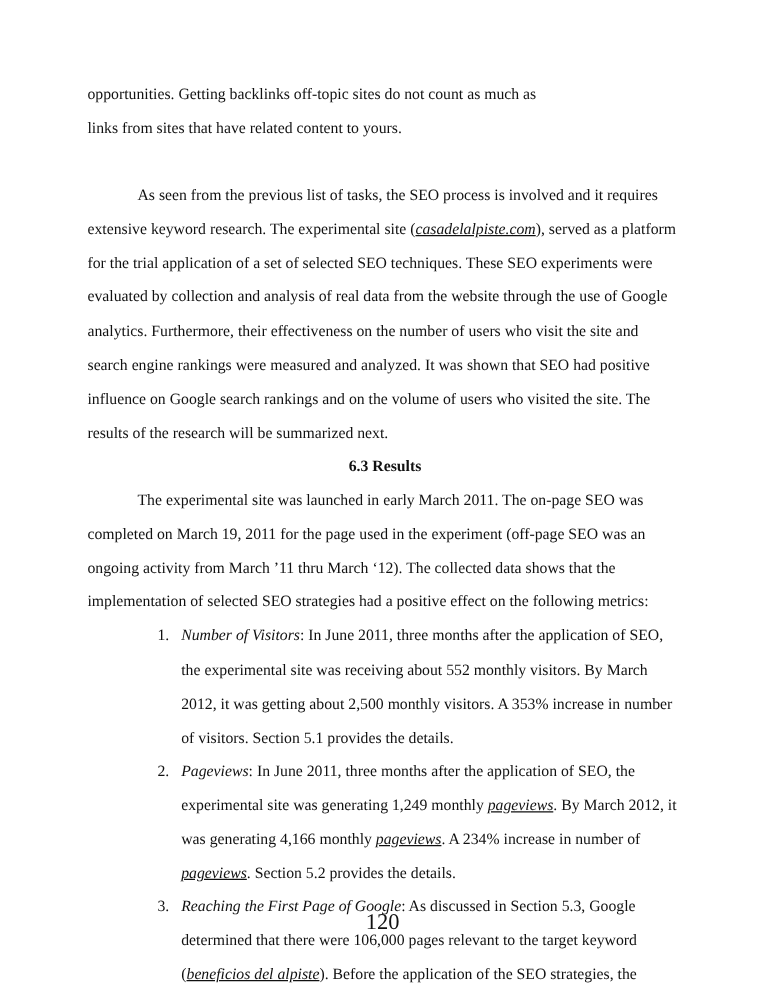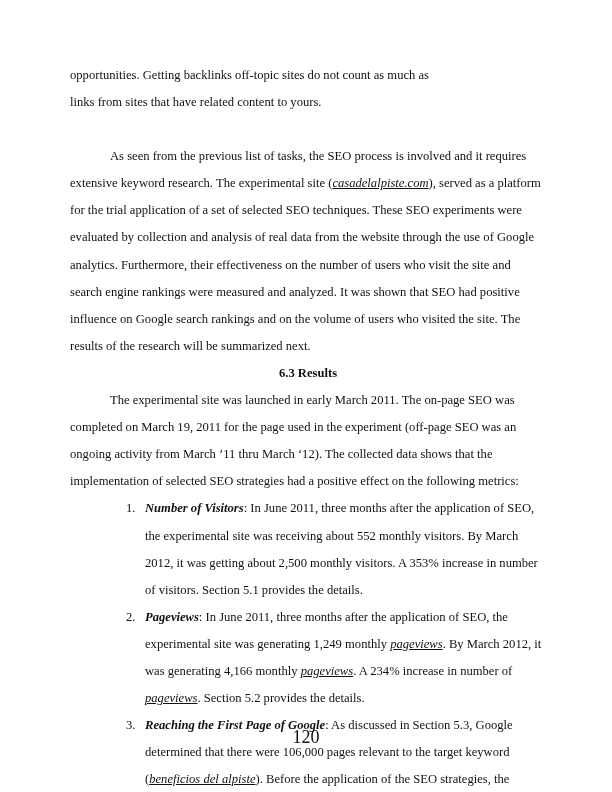--- a/index.html
+++ b/index.html
@@ -64,21 +64,21 @@
     left: 56px;
     top: 0;
     width: 20px;
     text-align: left;
     font-size: 12.6px;
     line-height: 27.1px;
   }
   .li-body {
     display: block;
   }
-  .bi { font-weight: bold; font-style: italic; }
+  .bi { font-weight: normal; font-style: italic; }
   .it { font-style: italic; text-decoration: underline; }
 
   .pagenum {
     position: absolute;
     left: 0;
     top: 728px;
     width: 612px;
     text-align: center;
     font-size: 18px;
     line-height: 18px;

